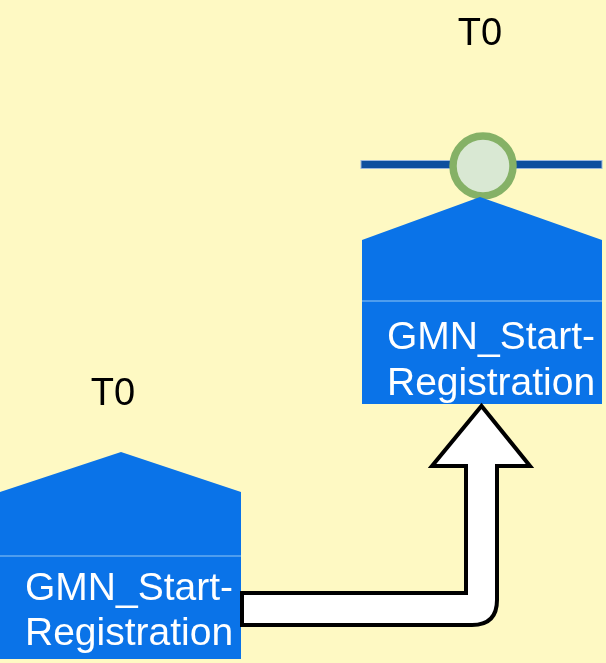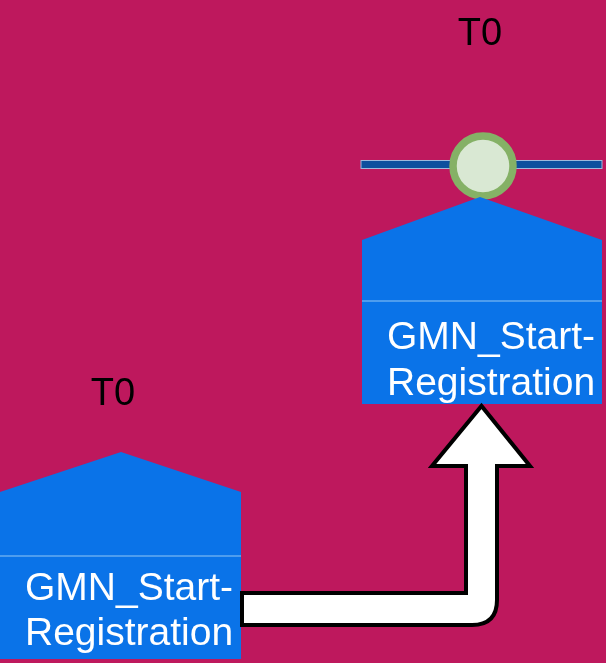--- a/index.html
+++ b/index.html
@@ -5,21 +5,21 @@
   html, body {
     margin: 0;
     padding: 0;
     background: #ffffff;
     font-family: "Liberation Sans", sans-serif;
   }
   .canvas-wrap {
     position: relative;
     width: 606px;
     height: 663px;
-    background: #be185d;
+    background: #fef9c3;
     overflow: hidden;
     text-decoration: underline;
   }
   svg { display: block; }
   .time-label {
     font-family: "Liberation Sans", sans-serif;
     font-size: 38px;
     font-weight: 400;
   }
   .node-label {

